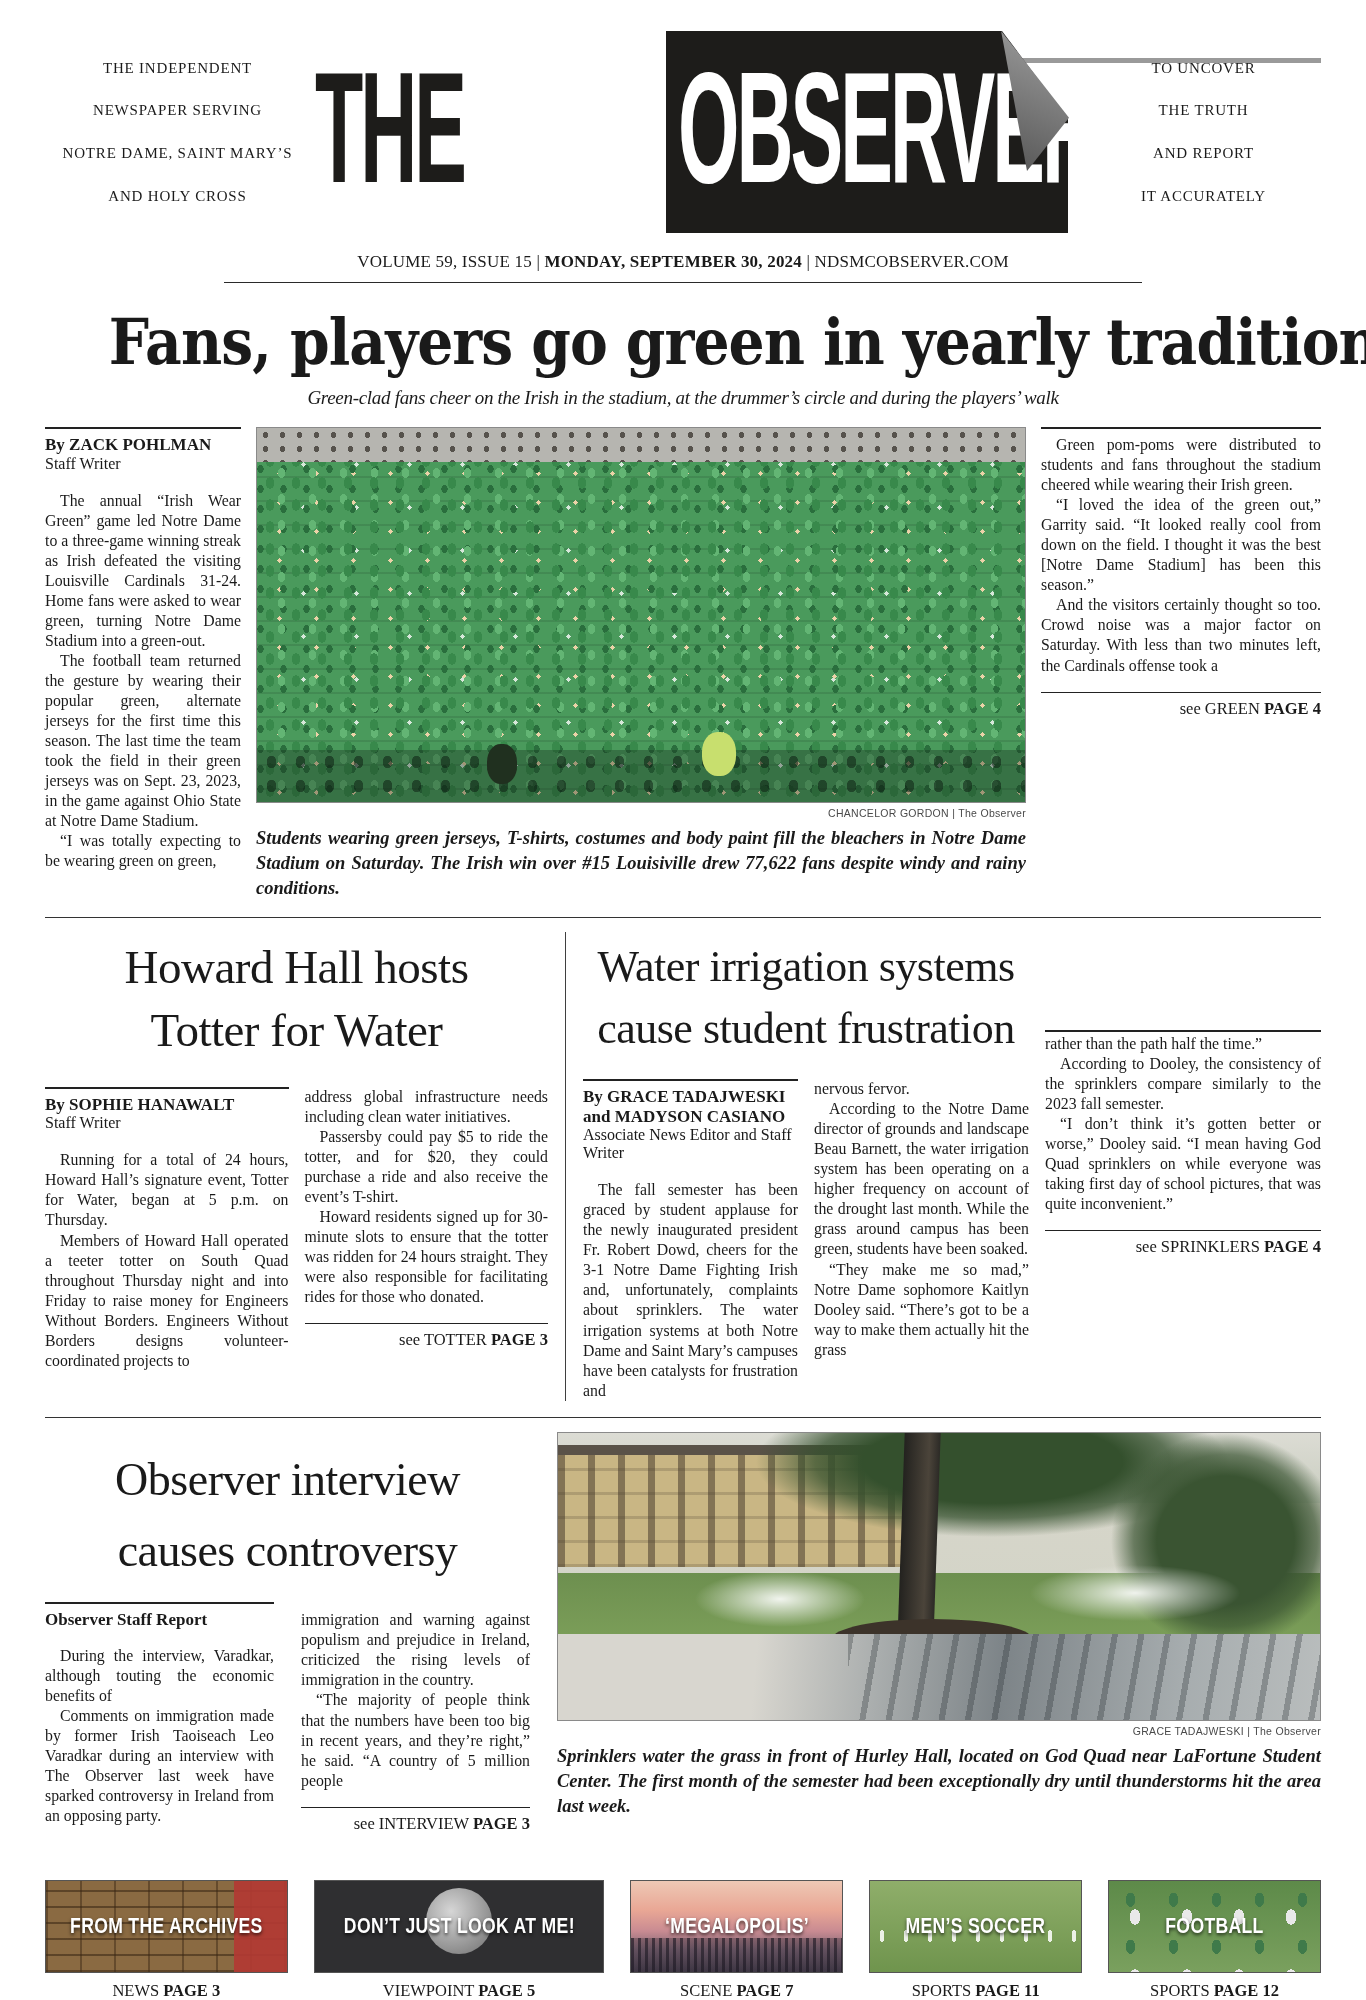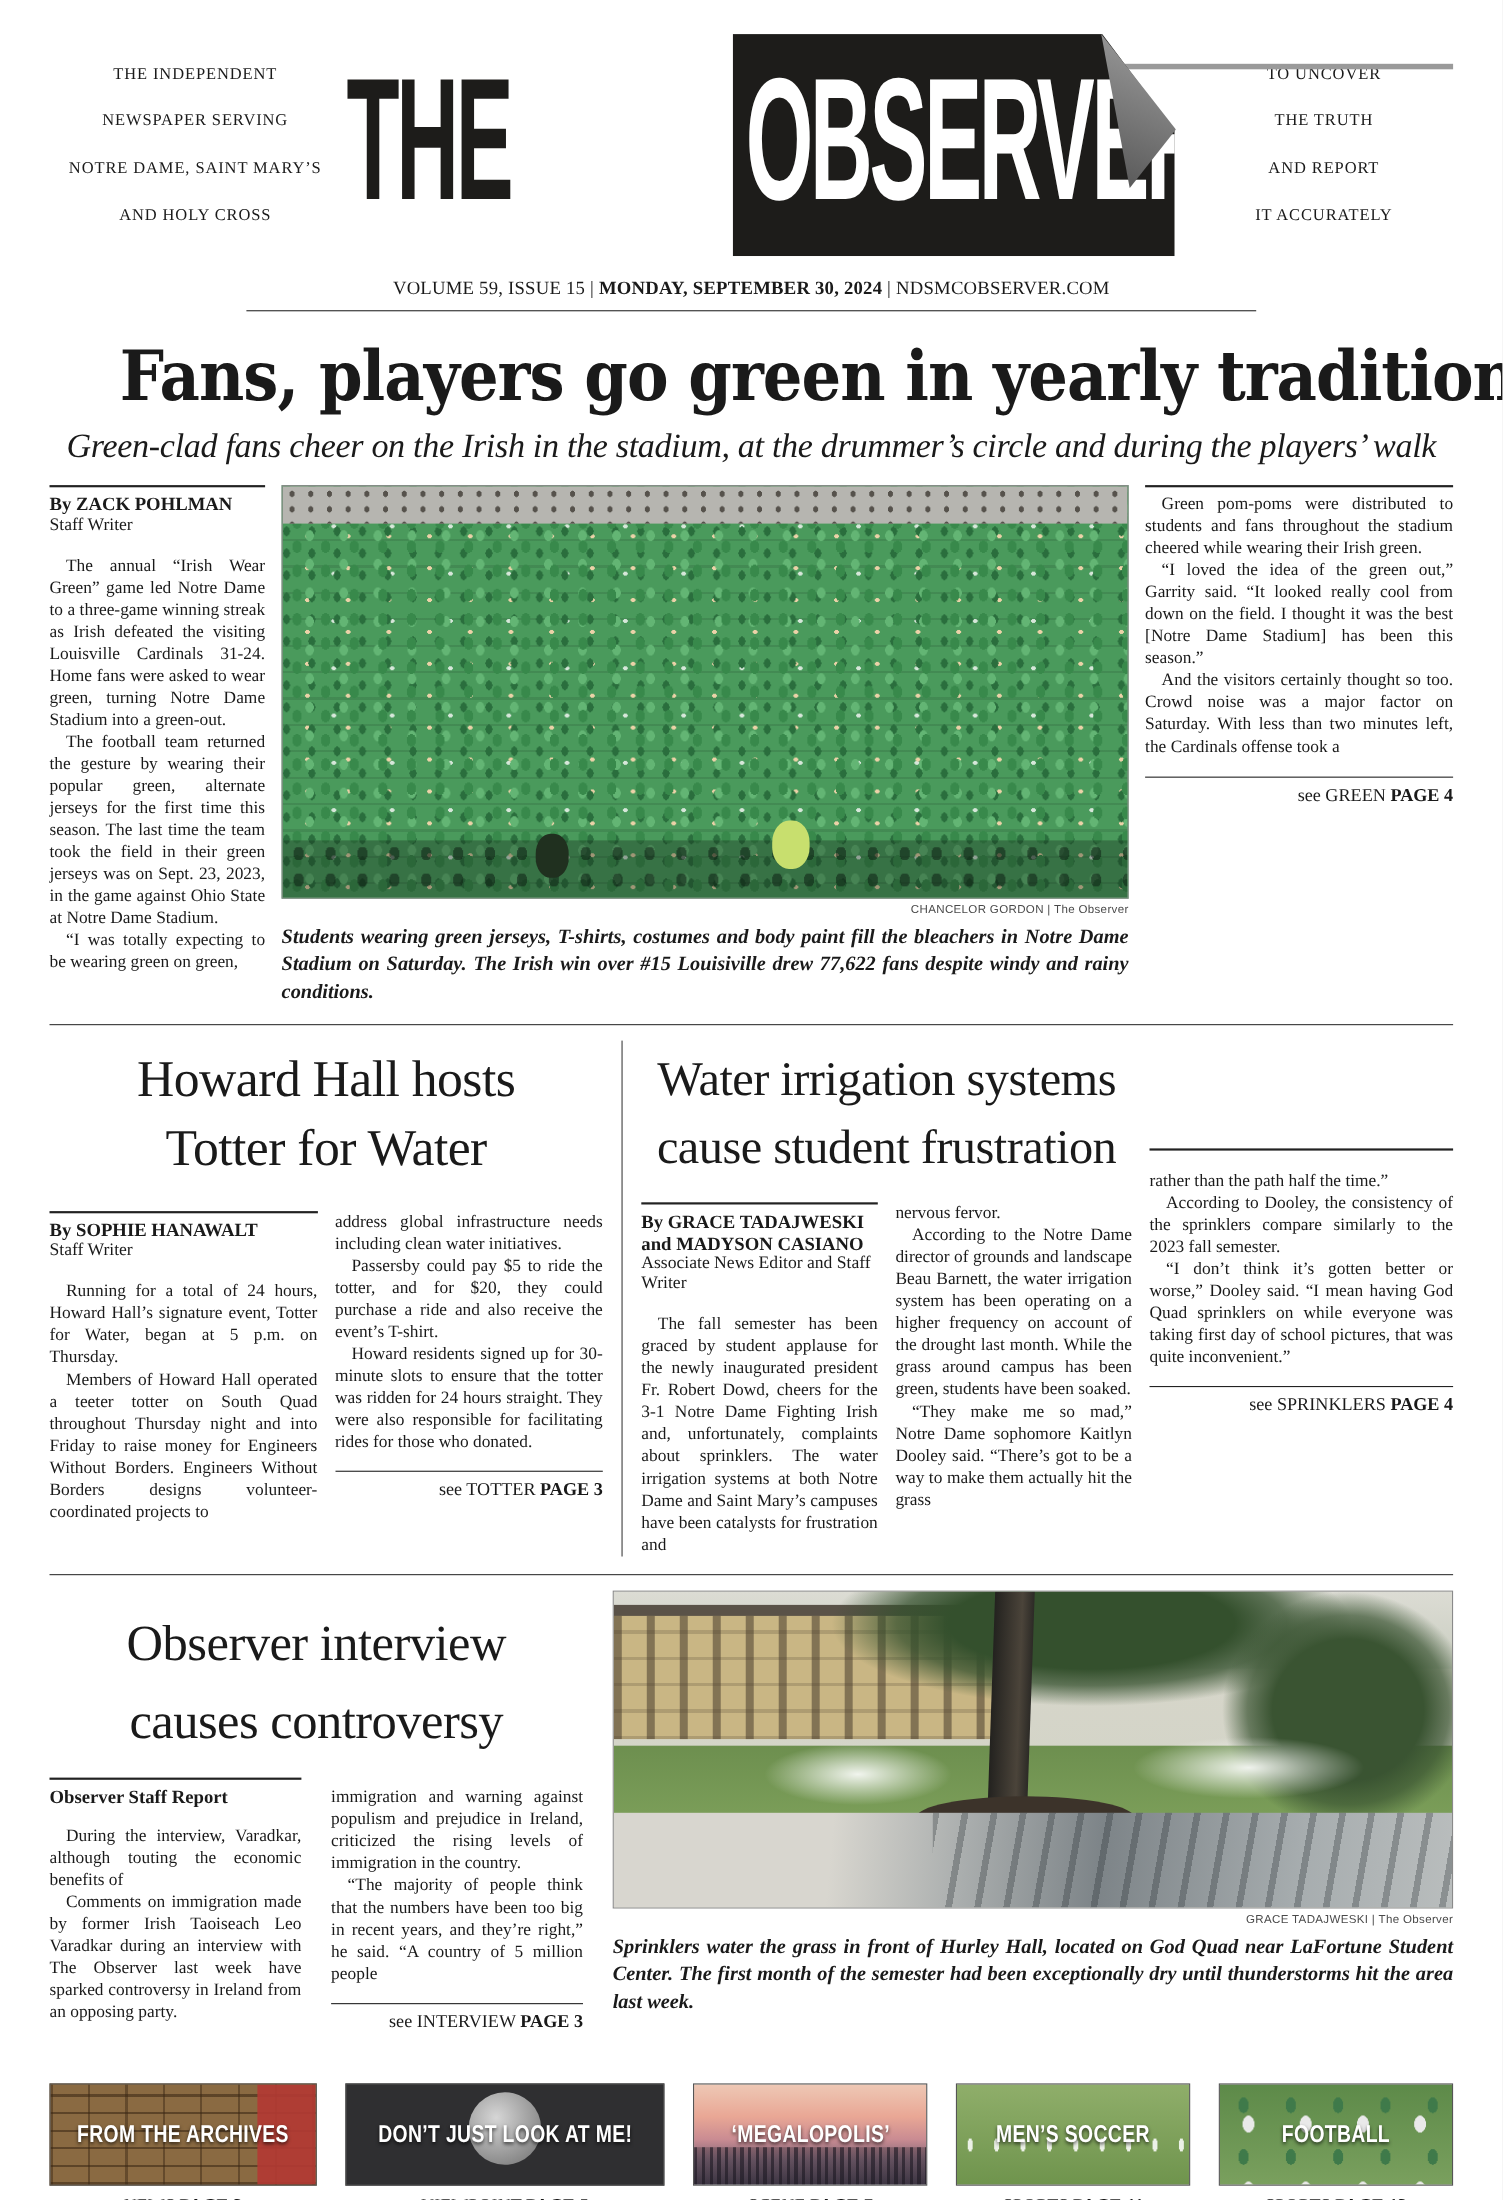--- a/index.html
+++ b/index.html
@@ -28,21 +28,21 @@
            letter-spacing:-6px;color:#fff;white-space:nowrap;}
   .curl{position:absolute;top:0;right:-1px;width:70px;height:140px;
         clip-path:polygon(3% 0,100% 62%,40% 100%);
         background:linear-gradient(205deg,#9a9a9a 10%,#5c5c5c 90%);}
   .issueLine{text-align:center;font-size:17px;margin-top:16px;letter-spacing:.2px;}
   .issueLine b{font-weight:bold;}
   .issueRule{width:72%;margin:10px auto 0;border-top:1.5px solid #2a2a2a;}
   
   .h1{font-family:"DejaVu Serif","Liberation Serif",serif;font-weight:bold;font-size:63px;text-align:center;
       margin:22px 0 8px;letter-spacing:-1px;transform:scaleX(.9);transform-origin:center;white-space:nowrap;}
-  .sub{font-style:italic;font-size:31px;text-align:center;margin:2px 0 18px;letter-spacing:-.3px;}
+  .sub{font-style:italic;font-size:19px;text-align:center;margin:2px 0 18px;letter-spacing:-.3px;}
   .bytop{border-top:2px solid #222;padding-top:6px;}
   .byline{font-size:17px;font-weight:bold;line-height:1.15;}
   .role{font-size:16px;margin-bottom:18px;}
   .body p{font-size:15.8px;line-height:1.27;text-align:justify;margin:0;text-indent:15px;}
   .body p.cont{text-indent:0;}
   .jump{border-top:1.5px solid #222;margin-top:16px;padding-top:6px;text-align:right;font-size:16.5px;}
   .credit{text-align:right;font-size:10.5px;font-family:"Liberation Sans",sans-serif;color:#4a4a4a;
           letter-spacing:.3px;margin:4px 0 7px;}
   .caption{font-size:18.5px;font-weight:bold;font-style:italic;line-height:1.35;text-align:justify;}
   .rule-full{border-top:1.5px solid #333;margin:16px 0 14px;}
@@ -66,21 +66,21 @@
   .fig-lime{position:absolute;bottom:26px;left:58%;width:34px;height:44px;border-radius:45%;background:#c8df6e;}
   .fig-dark{position:absolute;bottom:18px;left:30%;width:30px;height:40px;border-radius:45%;background:#20301f;}
   
   .row2{display:grid;grid-template-columns:503px 1px 1fr;column-gap:17px;margin-top:6px;}
   .vrule{background:#3f3f3f;width:1px;}
   .h2head{font-size:47px;text-align:center;line-height:1.35;font-weight:normal;margin:4px 0 24px;letter-spacing:-.5px;}
   .twocol{display:grid;grid-template-columns:1fr 1fr;column-gap:16px;}
   .spr{display:grid;grid-template-columns:1fr 1fr 276px;column-gap:16px;grid-template-rows:auto 1fr;}
   .sprHead{grid-column:1/3;font-size:44px;text-align:center;line-height:1.4;font-weight:normal;margin:4px 0 20px;letter-spacing:-.5px;}
   .sprCol3{grid-column:3;grid-row:1/3;padding-top:98px;}
-  .col3top{border-top:2px solid #222;padding-top:18px;}
+  .col3top{border-top:2px solid #222;padding-top:2px;}
   
   .row3{display:grid;grid-template-columns:229px 229px 1fr;column-gap:27px;grid-template-rows:auto 1fr;margin-top:4px;}
   .h3head{grid-column:1/3;font-size:46px;font-weight:normal;text-align:center;line-height:1.55;margin:12px 0 16px;letter-spacing:-.5px;}
   .photoCell{grid-column:3;grid-row:1/3;}
   .photo-spr{position:relative;height:289px;border:1px solid #8a8a8a;overflow:hidden;background:linear-gradient(#d9d7cc,#cfd2c4);}
   .sp-sky{position:absolute;top:0;left:0;right:0;height:70px;background:linear-gradient(#dcdcd4,#c9cdc0);}
   .sp-building{position:absolute;left:0;top:22px;width:47%;height:112px;background:#c9b684;
     background-image:repeating-linear-gradient(90deg,rgba(72,60,44,.55) 0 7px,transparent 7px 30px),
                      repeating-linear-gradient(0deg,rgba(90,78,58,.25) 0 3px,transparent 3px 24px);}
   .sp-roof{position:absolute;left:0;top:12px;width:47%;height:12px;background:#5a5248;}

